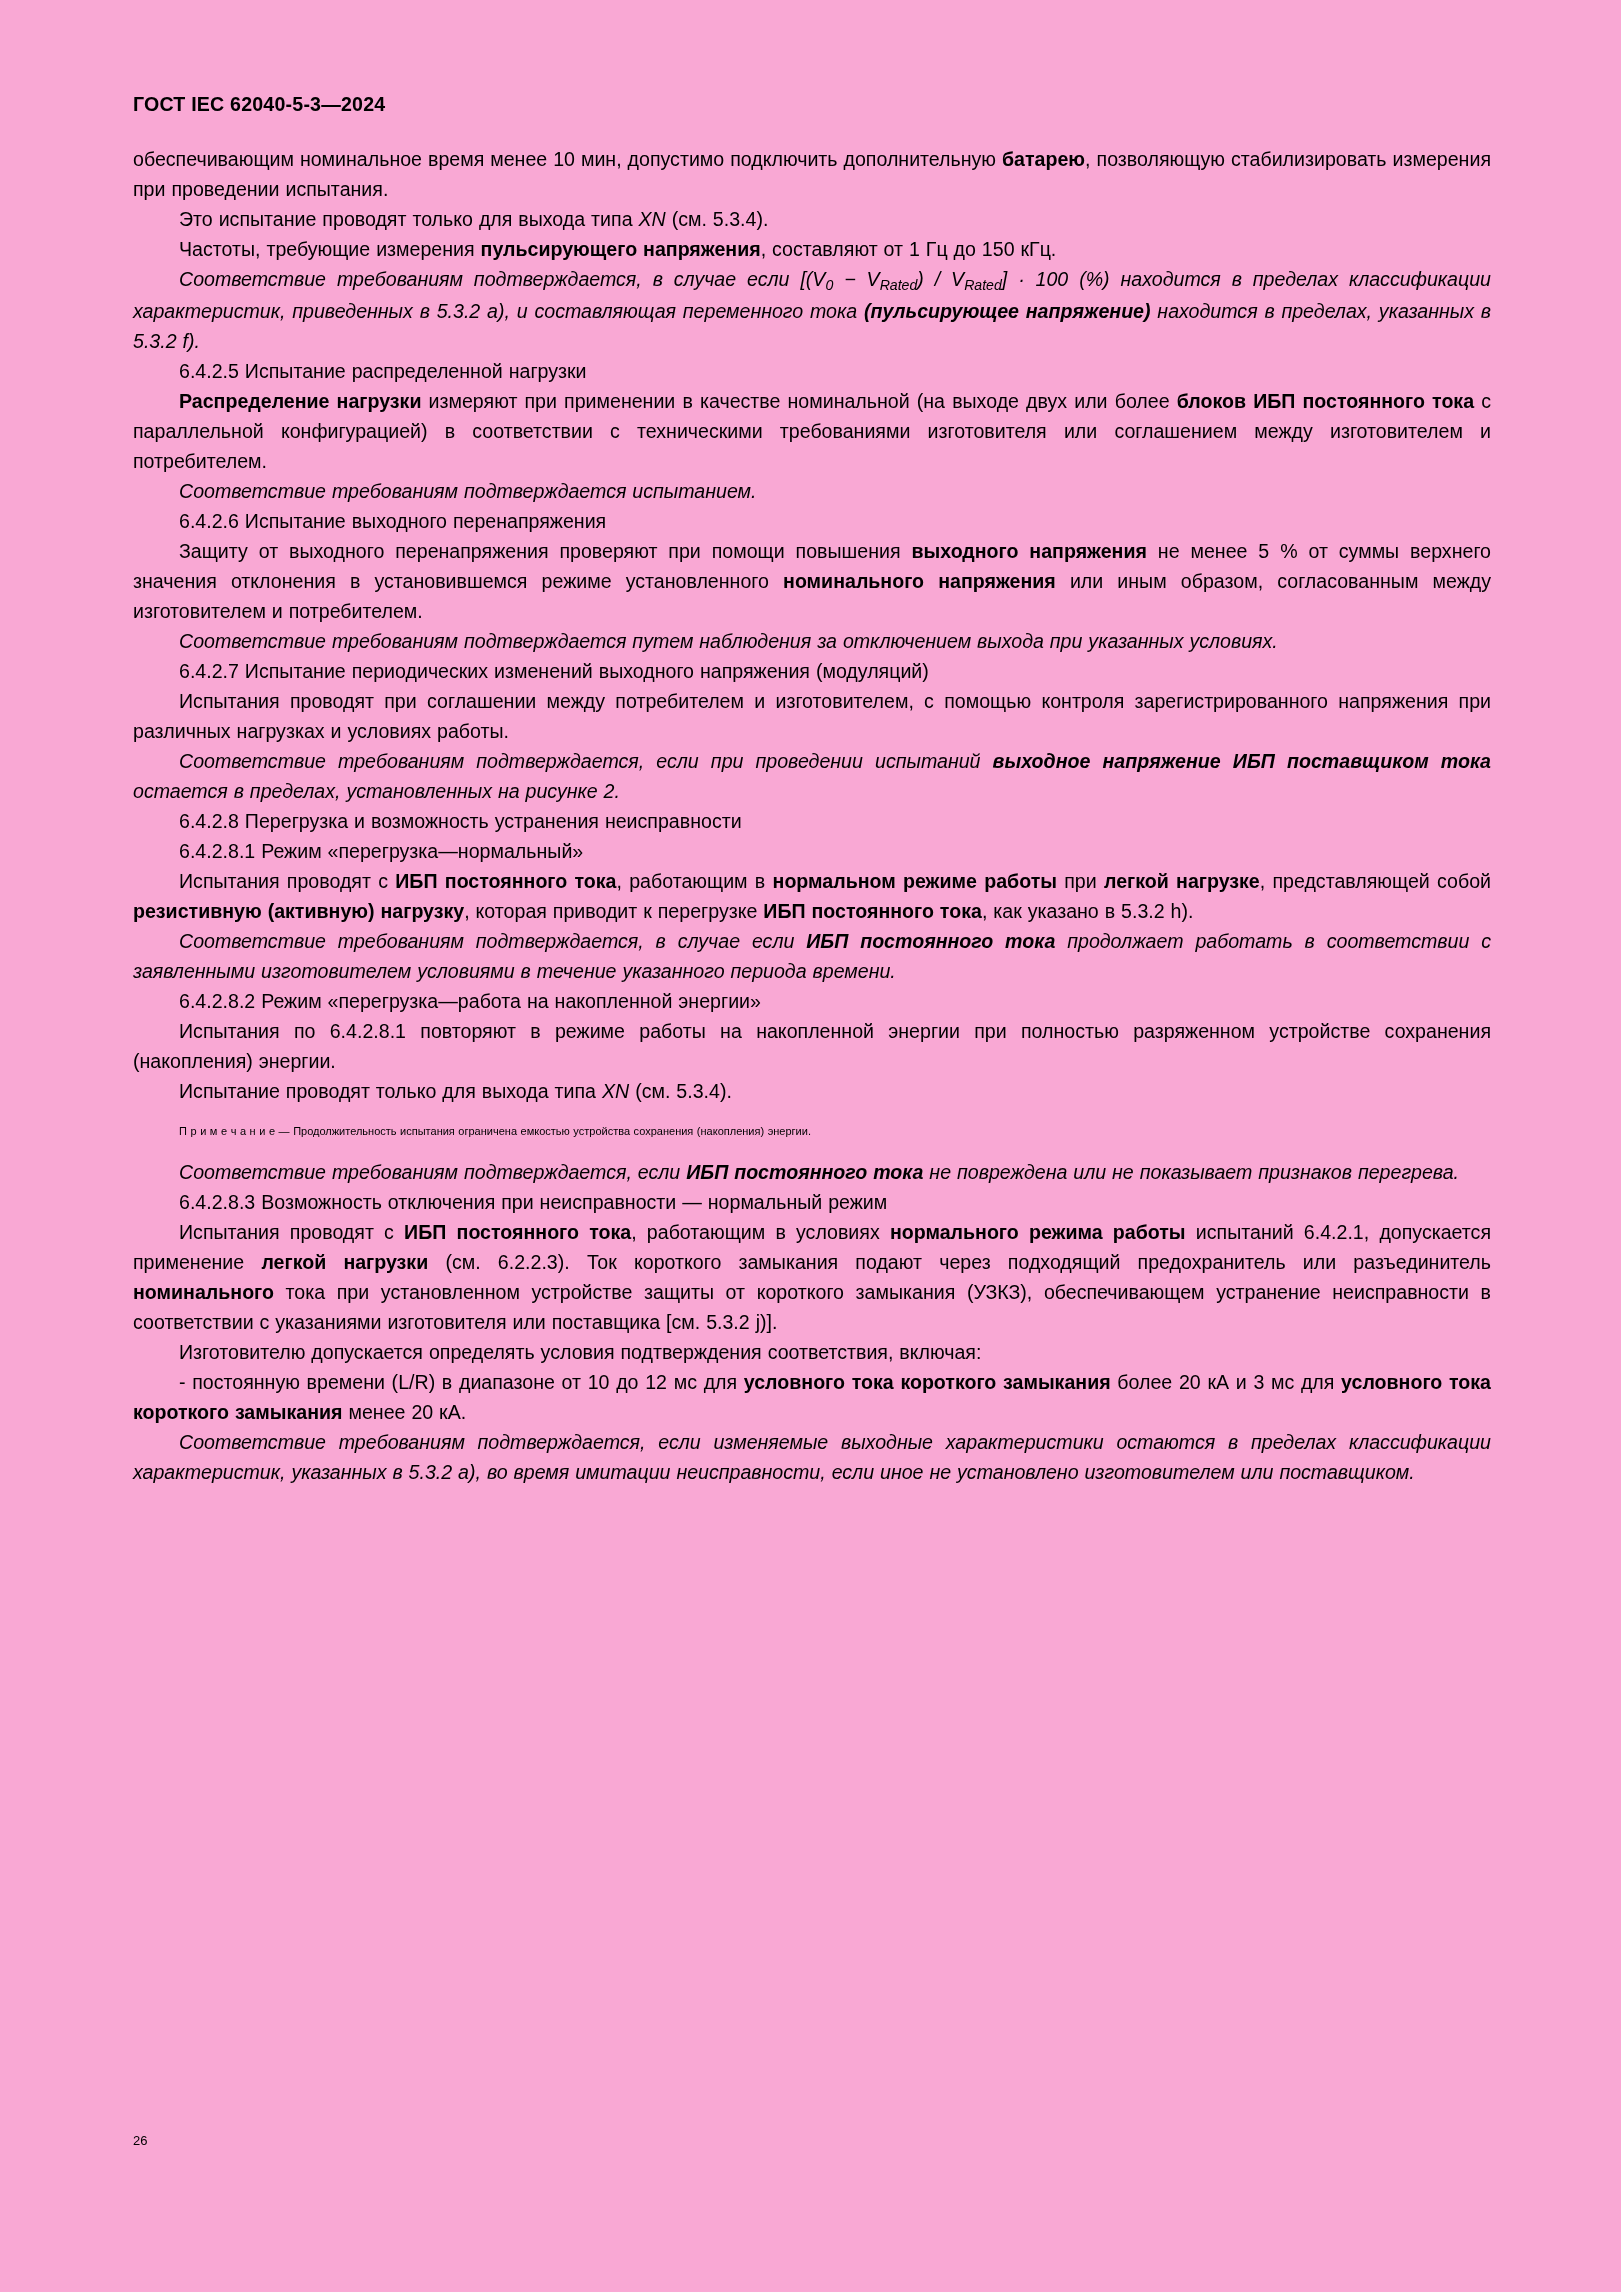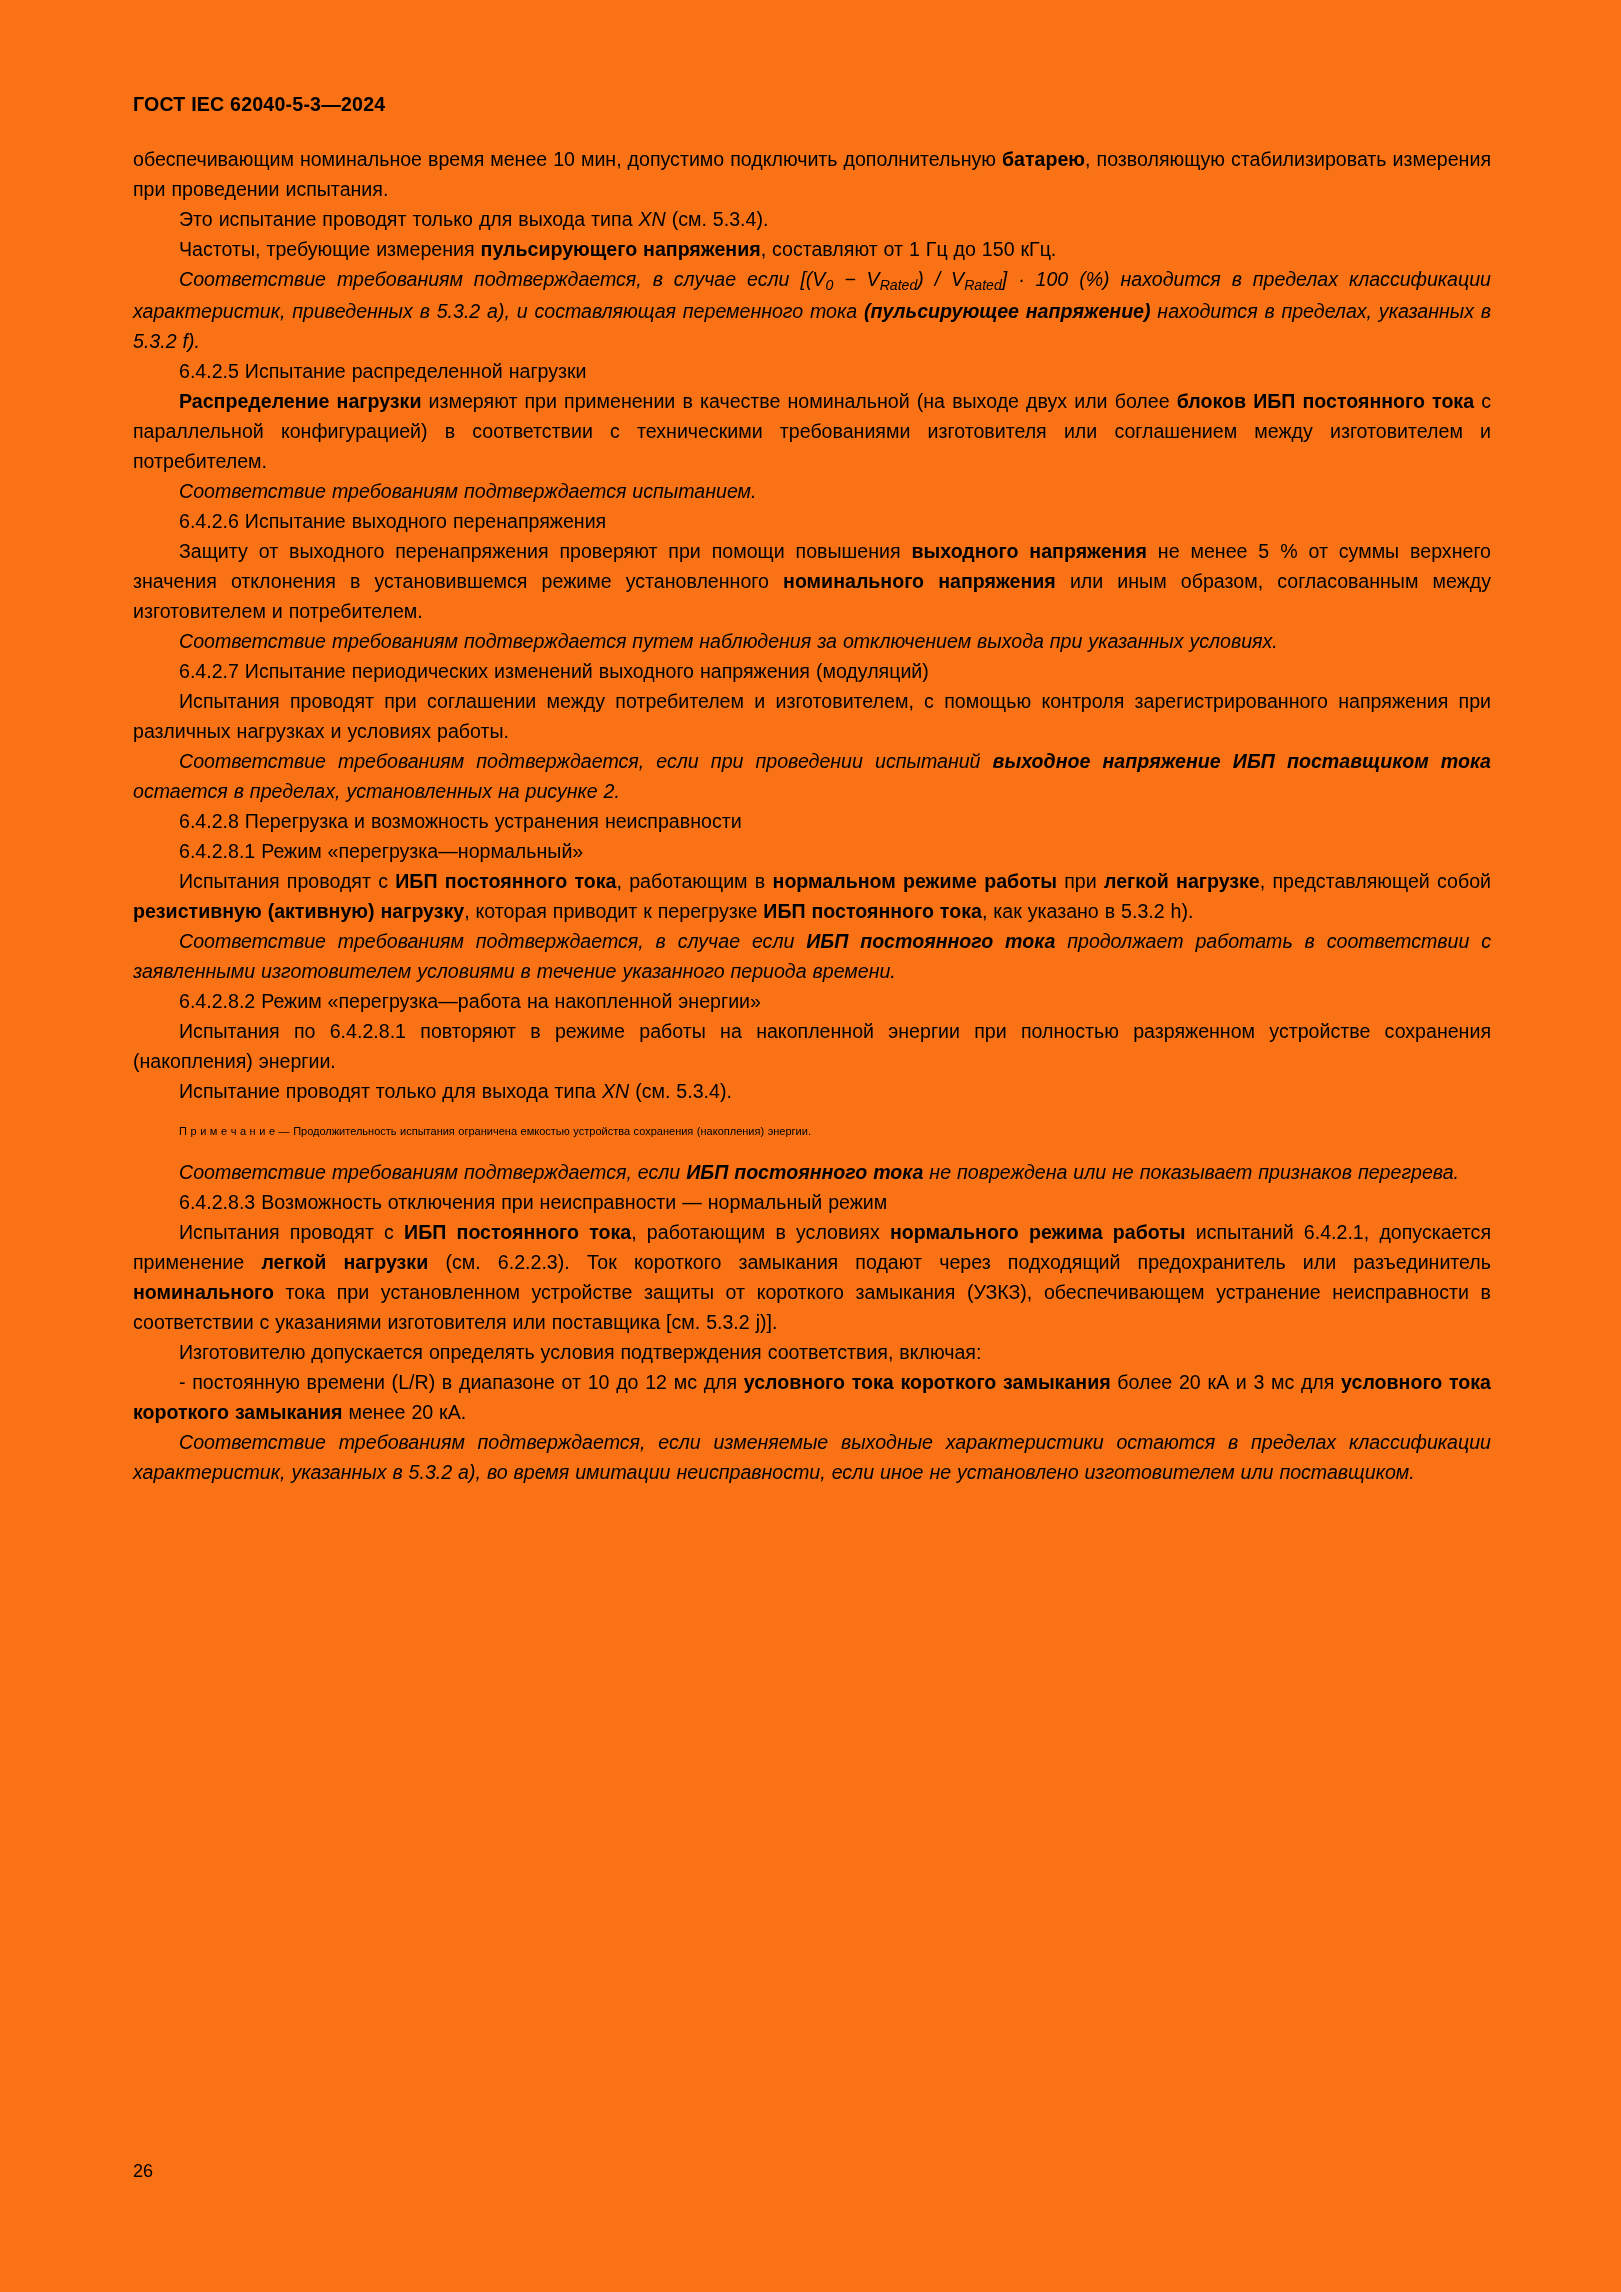--- a/index.html
+++ b/index.html
@@ -4,21 +4,21 @@
 <style>
   html, body {
     margin: 0;
     padding: 0;
     background: #ffffff;
   }
   .page {
     position: relative;
     width: 1621px;
     height: 2293px;
-    background: #f97316;
+    background: #f9a8d4;
     font-family: "Liberation Sans", sans-serif;
     color: #000000;
     overflow: hidden;
     box-sizing: border-box;
   }
   .doc-header {
     position: absolute;
     top: 93px;
     left: 133px;
     font-size: 19.6px;
@@ -52,22 +52,21 @@
   span.i { font-style: italic; }
   span.sub {
     font-size: 72%;
     position: relative;
     top: 0.28em;
   }
   .doc-footer {
     position: absolute;
     left: 133px;
     top: 2133px;
-    font-size: 18px;
-    margin-top: 28px;
+    font-size: 13px;
   }
 </style>
 </head>
 <body>
 
 <div class="page">
   <div class="doc-header">ГОСТ IEC 62040-5-3—2024</div>
 
   <div class="doc-content" id="doc-content">
       <p class="para body"><span class="run">обеспечивающим номинальное время менее 10 мин, допустимо подключить дополнительную </span><span class="run b">батарею</span><span class="run">, позволяющую стабилизировать измерения при проведении испытания.</span></p>

